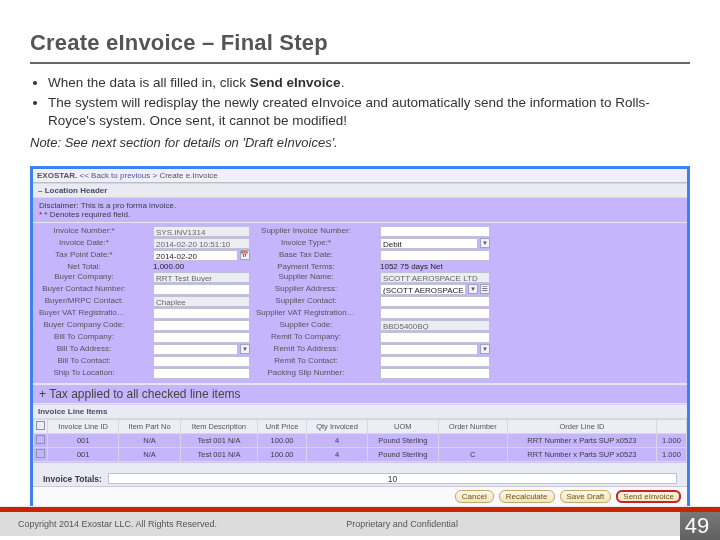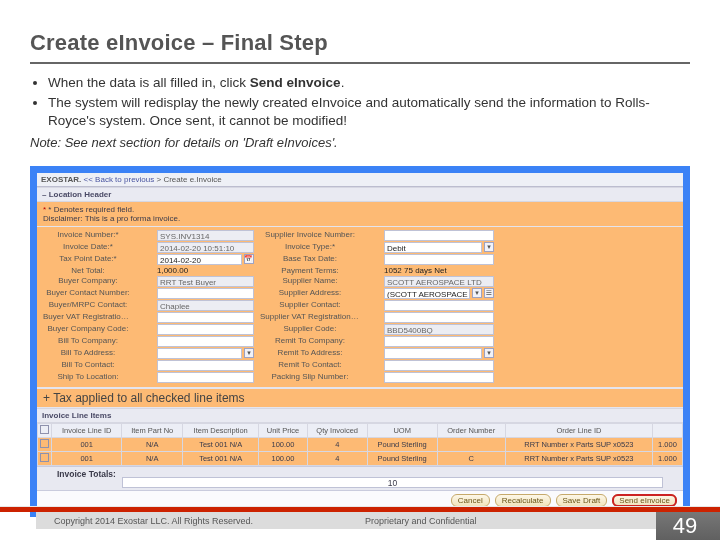--- a/index.html
+++ b/index.html
@@ -26,25 +26,25 @@
     margin: 0 0 4px 18px;
     padding: 0;
     font-size: 13.5px;
     line-height: 1.35;
   }
   ul.bullets li { margin: 0 0 2px 0; }
   .bold { font-weight: bold; }
   .note { font-size: 13px; font-style: italic; margin: 4px 0 16px 0; }
 
   .app {
-    border: 7px solid #3b82f6;
+    border: 3px solid #3b82f6;
     font-family: Tahoma, Arial, sans-serif;
     font-size: 8px;
     color: #3a3a4a;
-    background: #fdba74;
+    background: #c4b5fd;
   }
   .bc {
     background: #eef0f6;
     padding: 2px 4px;
     border-bottom: 1px solid #bcbdcf;
     color: #555;
     font-size: 8px;
   }
   .bc a { color: #4a55a0; text-decoration: none; }
   .sec {
@@ -116,24 +116,24 @@
   }
   table.lineitems th {
     background: #eceef6;
     font-weight: normal;
     color: #555;
   }
   .cb { width: 9px; height: 9px; border: 1px solid #8e91ad; display: inline-block; }
 
   .totals {
     display: flex;
-    align-items: flex-start;
+    align-items: flex-end;
     gap: 6px;
     background: #e8e9f1;
-    padding: 2px 20px;
+    padding: 2px 10px;
     border-top: 1px solid #c9cbdd;
     border-bottom: 1px solid #c9cbdd;
     font-size: 8.5px;
     font-weight: bold;
   }
   .totals .tval {
     flex: 1;
     background: #fff;
     border: 1px solid #bfc2d6;
     height: 11px;
@@ -167,35 +167,34 @@
     left: 0; right: 0; bottom: 0;
     height: 34px;
   }
   .redbar {
     height: 6px;
     background: linear-gradient(#e8e8e8 0 1px, #c20 1px 6px);
   }
   .footer-row {
     display: flex;
     align-items: center;
-    height: 17px;
+    height: 24px;
     padding: 0 18px;
     font-size: 9px;
     color: #555;
     background: #dcdcdc;
-    margin-left: 36px;
   }
   .footer-row .fl { flex: 0 0 48%; }
   .footer-row .fc { flex: 1; }
   .pnum {
     color: #fff; font-size: 22px; font-weight: 300;
     padding-right: 6px;
   }
   .footer-dark {
-    position: absolute; right: 0; bottom: 0; width: 64px; height: 28px;
+    position: absolute; right: 0; bottom: 0; width: 40px; height: 28px;
     background: linear-gradient(#777,#606060);
     display: flex; align-items: center; justify-content: center;
   }
 </style>
 </head>
 <body>
 
 <div class="slide">
   <h1>Create eInvoice – Final Step</h1>
   <hr class="title-rule">
@@ -209,22 +208,22 @@
   <div class="note">Note:  See next section for details on 'Draft eInvoices'.</div>
 
   <div class="app">
     <div class="bc">
       <span class="bold">EXOSTAR.</span>
       <a href="#">&lt;&lt; Back to previous</a>
       &gt; <span>Create e.Invoice</span>
     </div>
     <div class="sec">– Location Header</div>
     <div class="disc">
+      <div>Disclaimer: This is a pro forma invoice.</div>
       <div><span class="req">*</span> <span>* Denotes required field.</span></div>
-      <div>Disclaimer: This is a pro forma invoice.</div>
     </div>
 
     <div class="hdr-grid">
 
       <div class="lbl">Invoice Number:*</div>
       <div class="val">
           <span class="inp grey">SYS.INV1314</span>
         </div>
       <div class="lbl">Supplier Invoice Number:</div>
       <div class="val">

